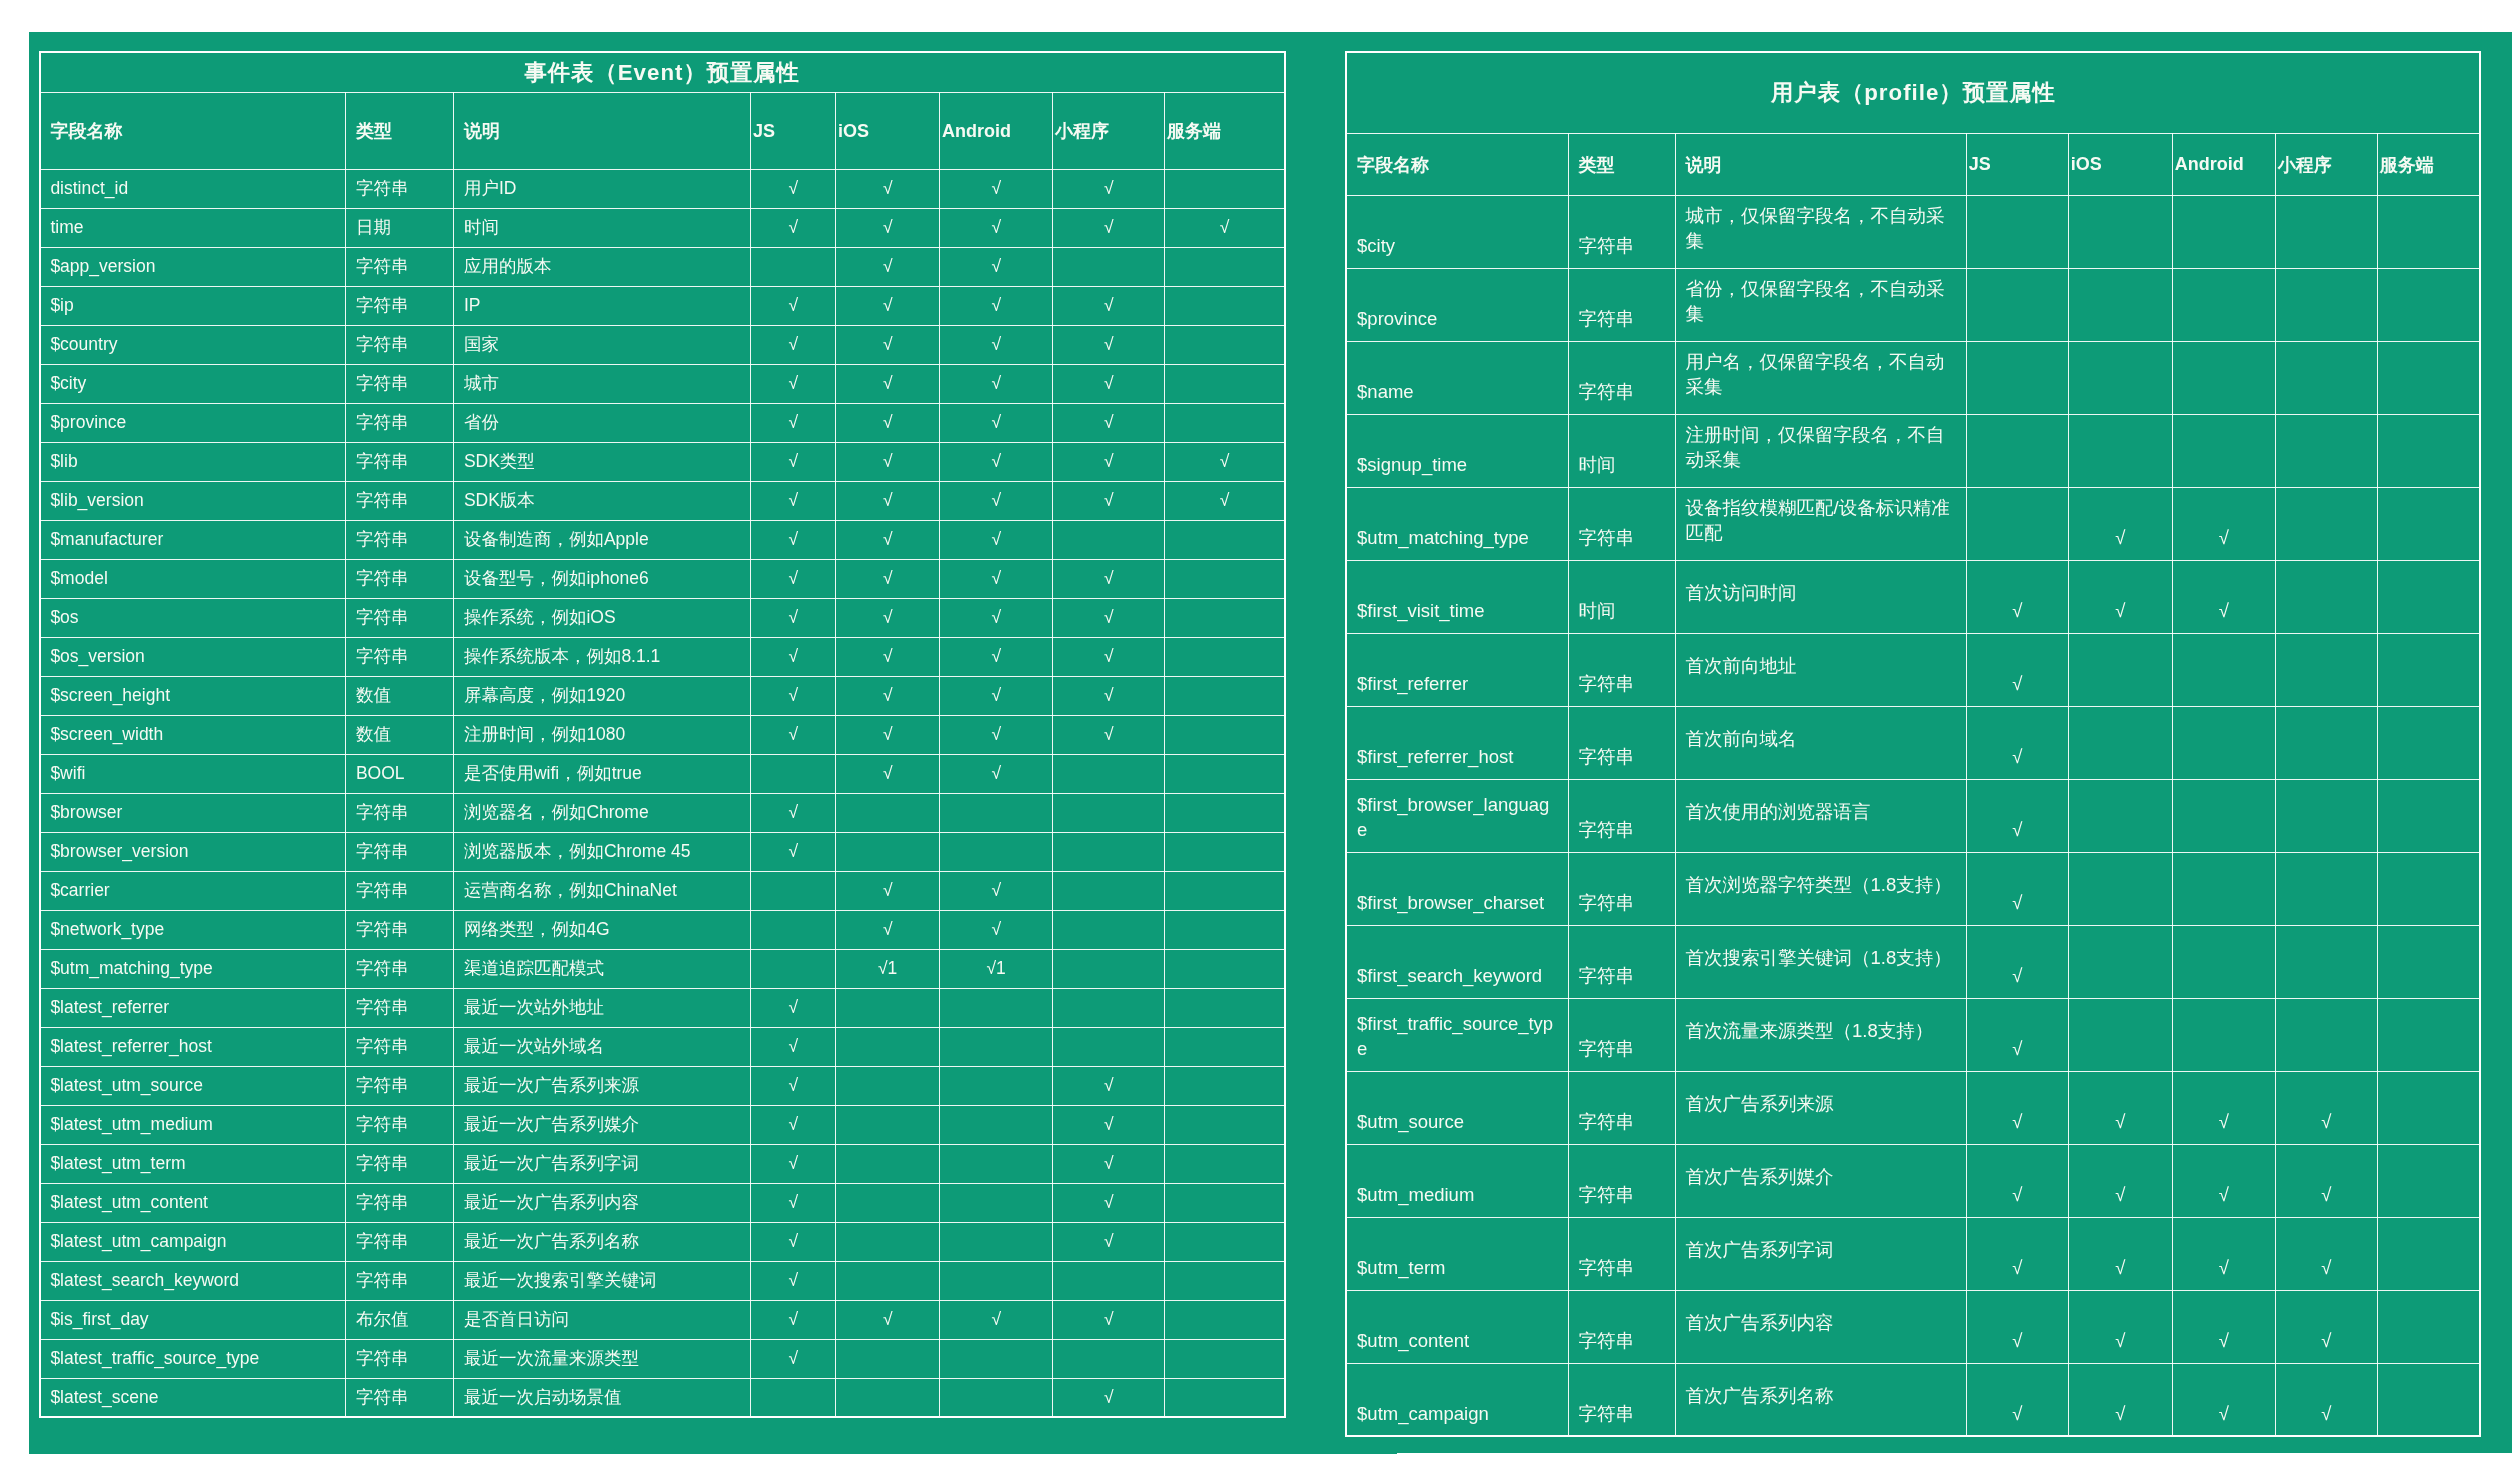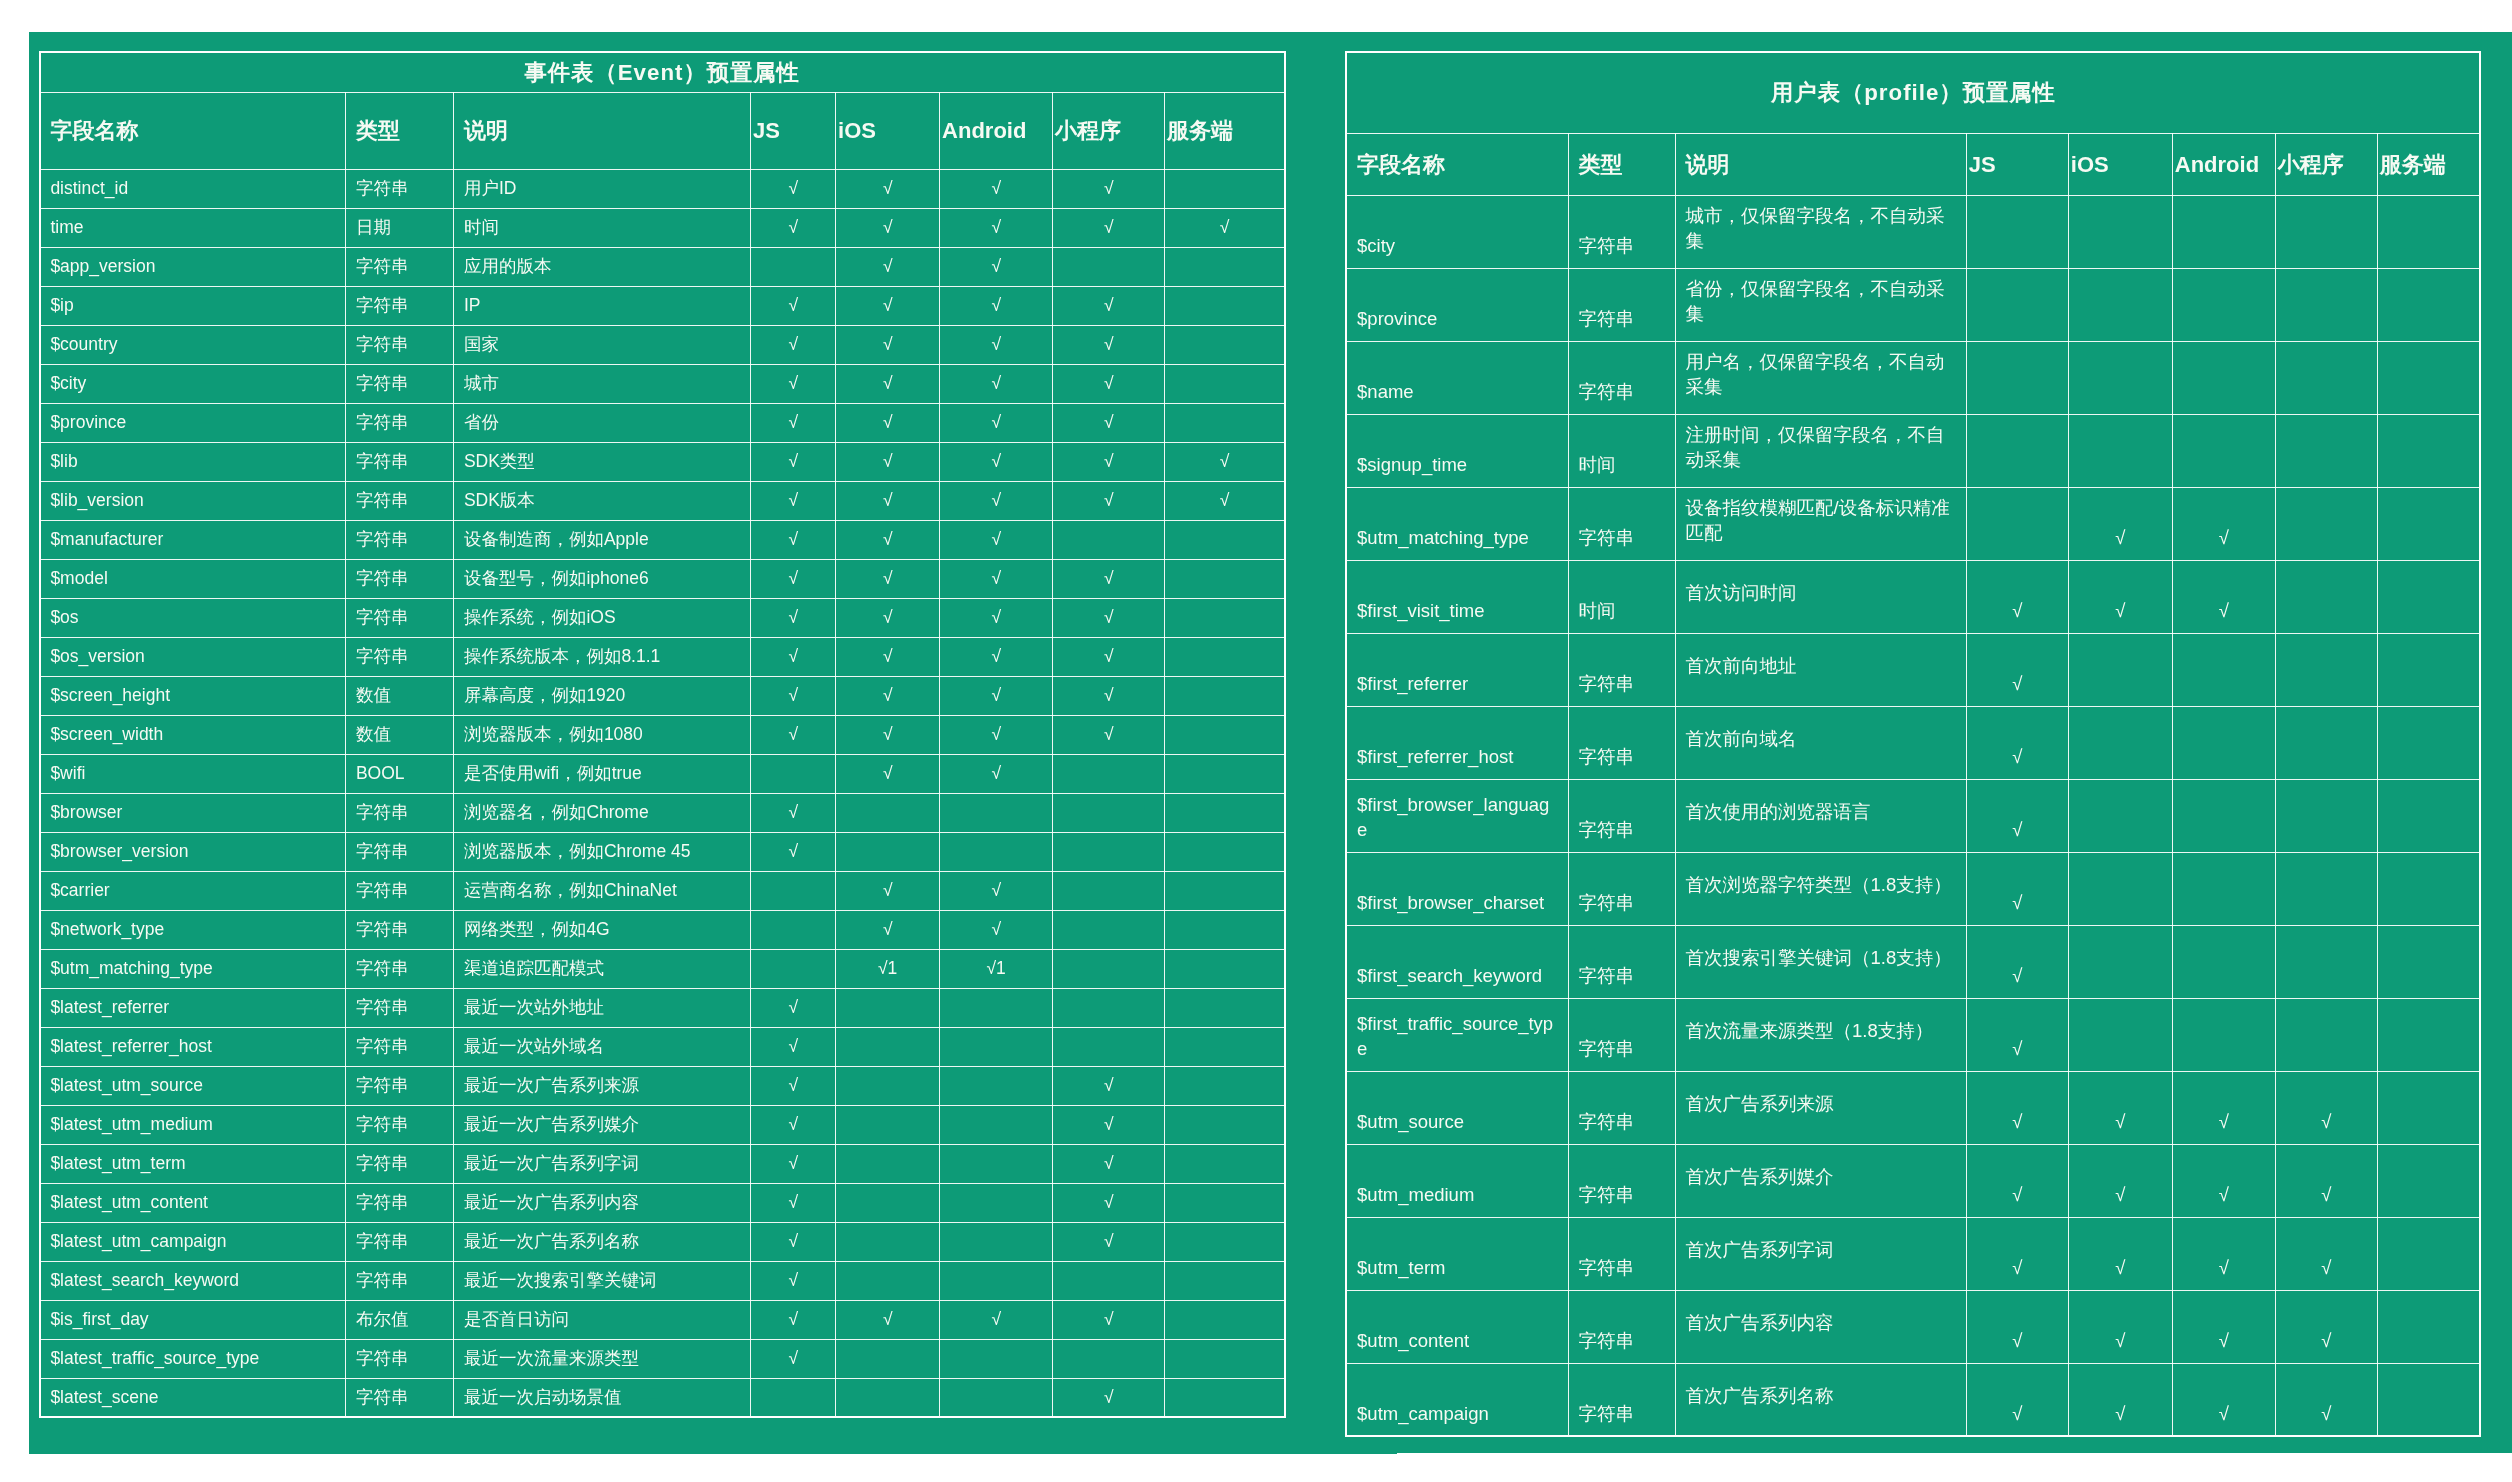--- a/index.html
+++ b/index.html
@@ -30,21 +30,21 @@
     overflow:hidden;
   }
   .title-row th{
     font-size:22.3px;font-weight:bold;text-align:center;
     letter-spacing:1px;padding:1.9px 3.9px;
   }
   #table-event .title-row th{height:35px;}
   #table-profile .title-row th{height:76px;}
 
   .head-row th{
-    font-size:22px;font-weight:bold;text-align:left;
+    font-size:18px;font-weight:bold;text-align:left;
     padding:3.9px 9.7px;vertical-align:middle;
   }
   #table-event .head-row th{height:68px;}
   #table-profile .head-row th{height:53px;}
   .head-row th.c{text-align:left;padding:3.9px 1.9px;}
 
   tbody tr{height:39px;}
   #table-profile tbody tr{height:73px;}
 
   td{font-size:17.5px;line-height:1.35;}
@@ -222,21 +222,21 @@
           <td class="desc">屏幕高度，例如1920</td>
           <td class="chk">√</td>
           <td class="chk">√</td>
           <td class="chk">√</td>
           <td class="chk">√</td>
           <td class="chk"></td>
         </tr>
         <tr>
           <td class="name">$screen_width</td>
           <td class="type">数值</td>
-          <td class="desc">浏览器版本，例如1080</td>
+          <td class="desc">注册时间，例如1080</td>
           <td class="chk">√</td>
           <td class="chk">√</td>
           <td class="chk">√</td>
           <td class="chk">√</td>
           <td class="chk"></td>
         </tr>
         <tr>
           <td class="name">$wifi</td>
           <td class="type">BOOL</td>
           <td class="desc">是否使用wifi，例如true</td>

